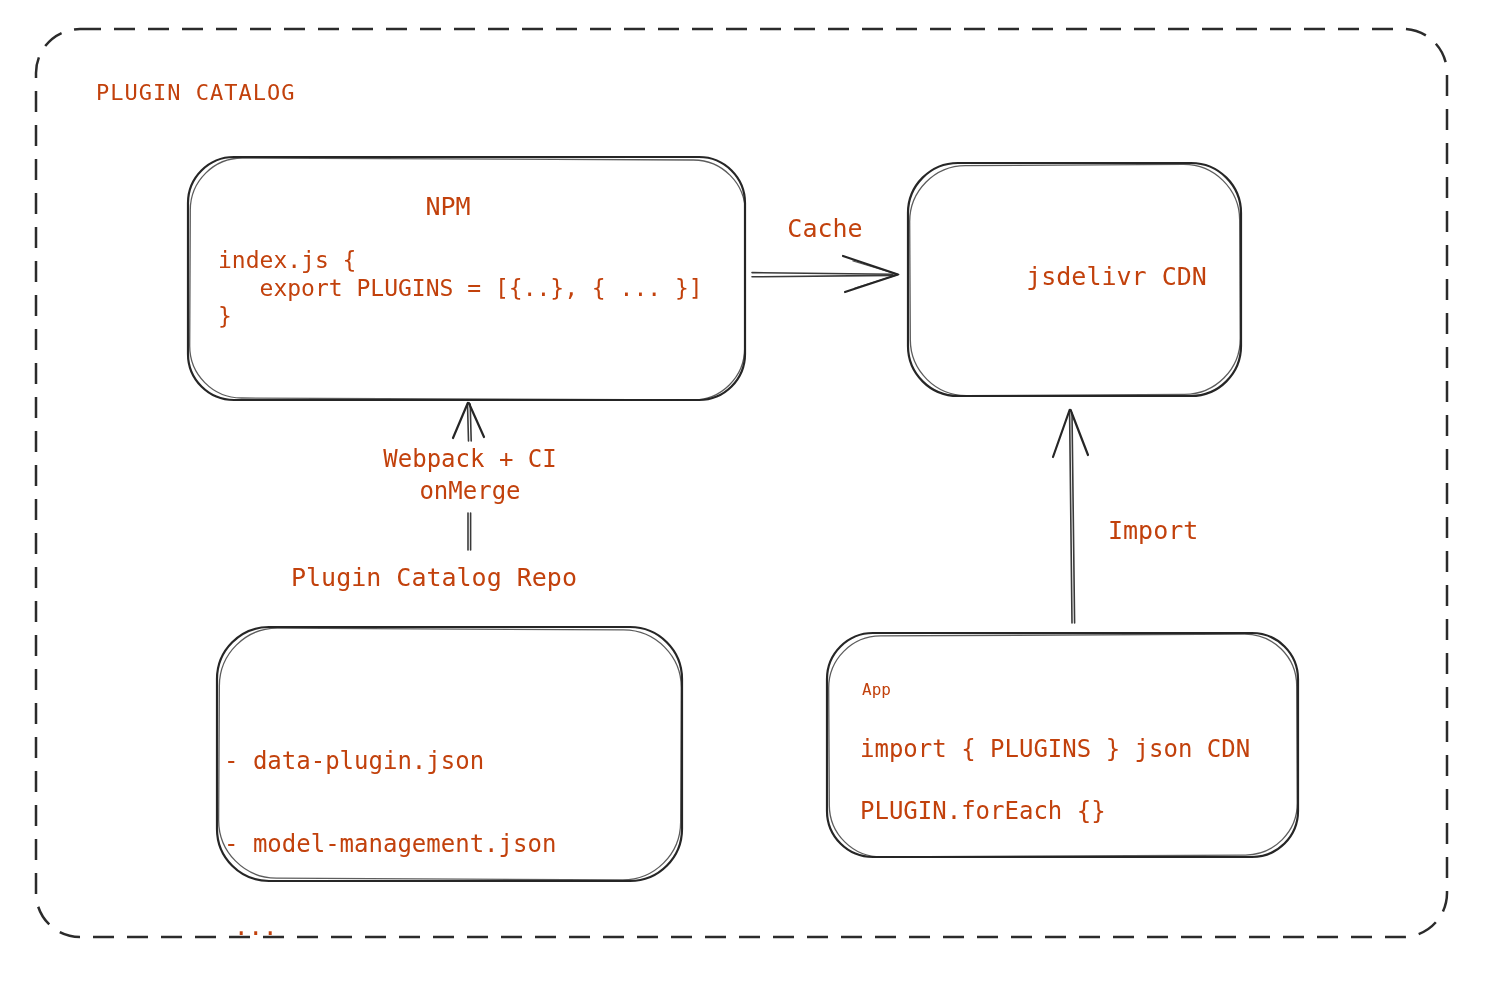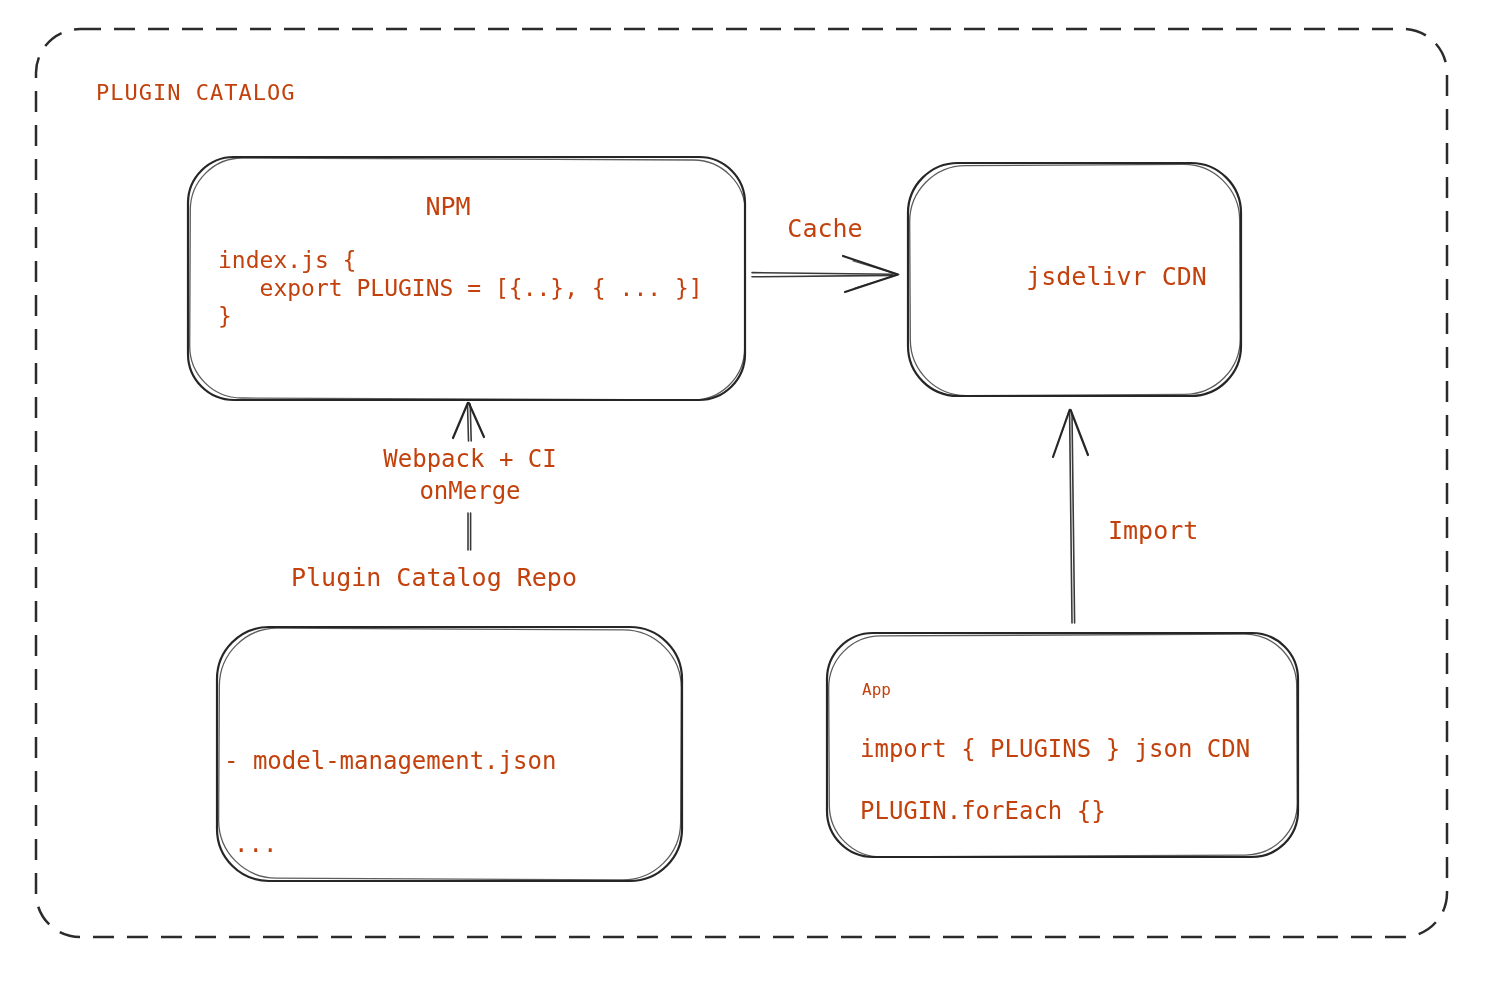--- a/index.html
+++ b/index.html
@@ -121,20 +121,21 @@
 
   <div class="txt cache-label center">Cache</div>
 
   <div class="txt cdn-title center">jsdelivr CDN</div>
 
   <div class="txt build-label-1 center">Webpack + CI</div>
   <div class="txt build-label-2 center">onMerge</div>
 
   <div class="txt repo-label center">Plugin Catalog Repo</div>
   <div class="txt repo-list">
+    <div class="repo-file">- data-plugin.json</div>
     <div class="repo-file">- model-management.json</div>
     <div class="repo-file">...</div>
   </div>
 
   <div class="txt import-label">Import</div>
 
   <div class="txt app-title">App</div>
   <div class="txt app-code-1">import { PLUGINS } json CDN</div>
   <div class="txt app-code-2">PLUGIN.forEach {}</div>
 

